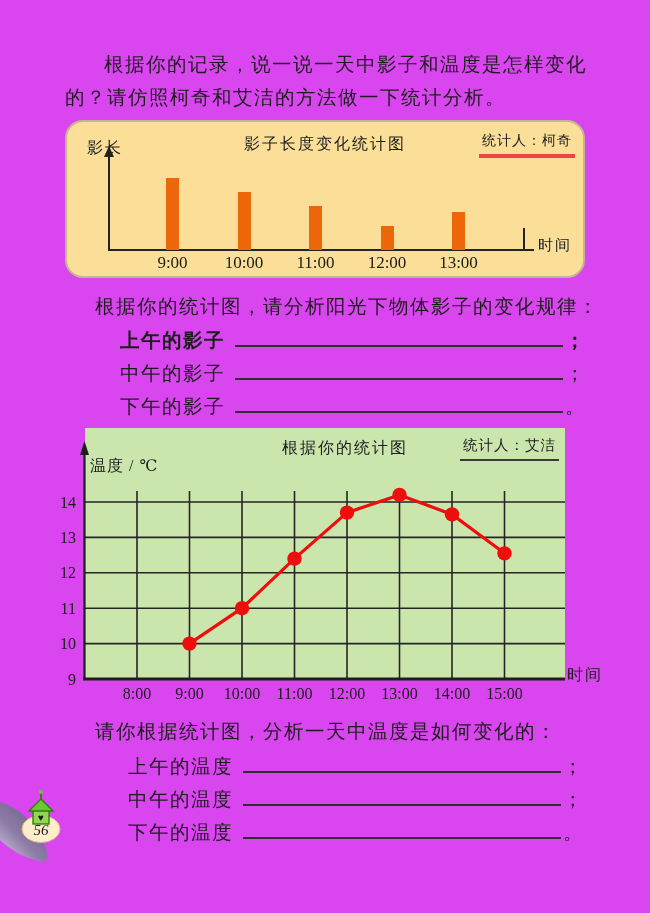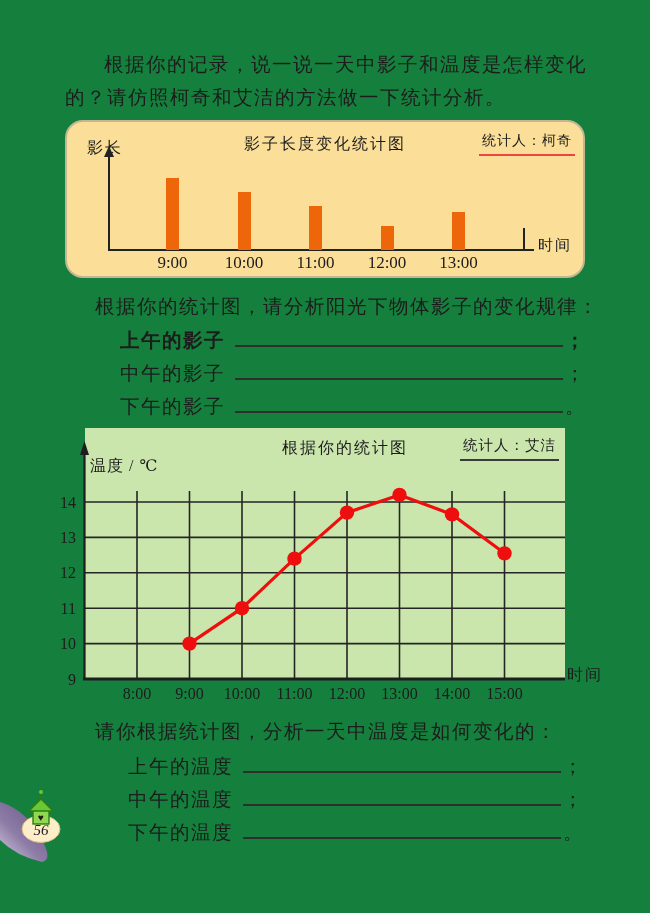--- a/index.html
+++ b/index.html
@@ -1,36 +1,36 @@
 <!DOCTYPE html>
 <html><head>
 <meta charset="utf-8">
 <style>
   html,body{margin:0;padding:0;background:#e8e8e8;}
   .page{
-    position:relative; width:650px; height:913px; background:#15803d;
+    position:relative; width:650px; height:913px; background:#d946ef;
     font-family:"Liberation Serif","DejaVu Serif",serif; color:#1c1c1c;
     margin:0 auto; overflow:hidden;
   }
   
   .intro{
     position:absolute; left:65px; top:48px; width:522px;
     font-size:19.5px; line-height:33px; text-indent:2em;
     letter-spacing:1.5px; margin:0;
   }
   
   .shadow-box{
     position:absolute; left:65px; top:120px; width:520px; height:158px;
     background:#fbdf99; border:2px solid #c4b691; border-radius:18px;
     box-sizing:border-box;
   }
   .sb-title{position:absolute; left:0; top:12px; width:100%; text-align:center;
     font-size:16px; letter-spacing:2px;}
   .sb-recorder{position:absolute; right:8px; top:10px; font-size:14px;
-    letter-spacing:1px; border-bottom:2px solid #ef4444; padding:0 3px 4px 3px;}
+    letter-spacing:1px; border-bottom:4px solid #ef4444; padding:0 3px 4px 3px;}
   .sb-ylab{position:absolute; left:20px; top:16px; font-size:16px; letter-spacing:2px;}
   .sb-yaxis{position:absolute; left:41px; top:34px; width:2px; height:95px; background:#222;}
   .sb-arrow{position:absolute; left:37px; top:24px; width:0; height:0;
     border-left:5px solid transparent; border-right:5px solid transparent;
     border-bottom:11px solid #222;}
   .sb-xaxis{position:absolute; left:41px; top:127px; width:426px; height:2px; background:#222;}
   .sb-endtick{position:absolute; left:456px; top:106px; width:2px; height:22px; background:#222;}
   .sb-xlab{position:absolute; left:471px; top:114px; font-size:15px; letter-spacing:2px;}
   .bar{position:absolute; width:13px;}
   .cat{position:absolute; top:131px; width:50px; text-align:center; font-size:17px;}

